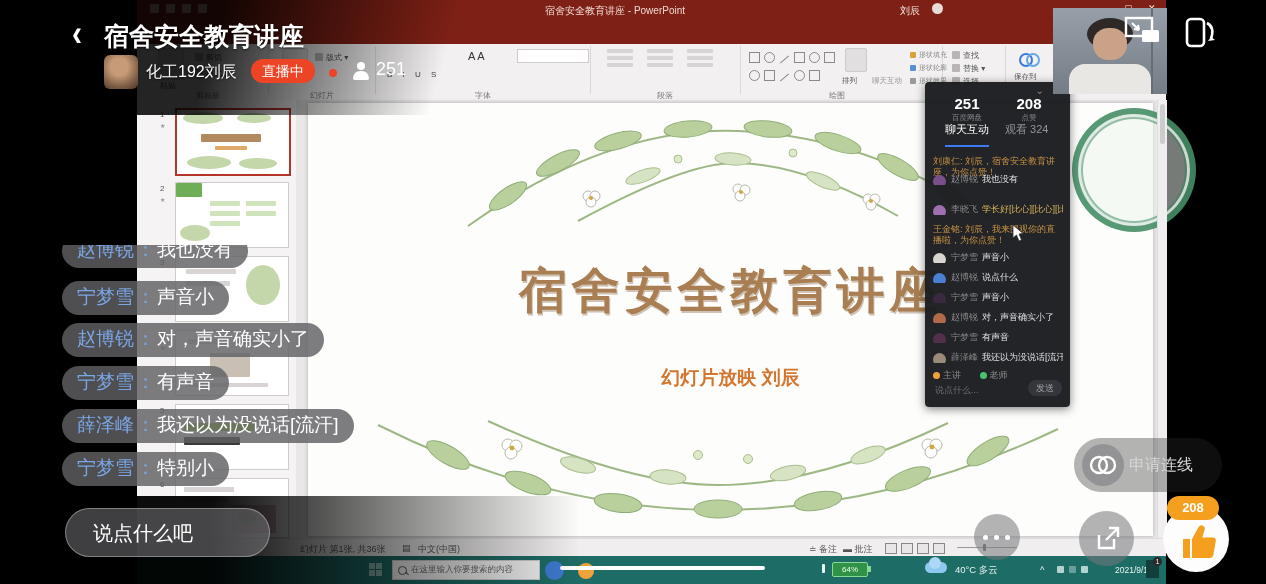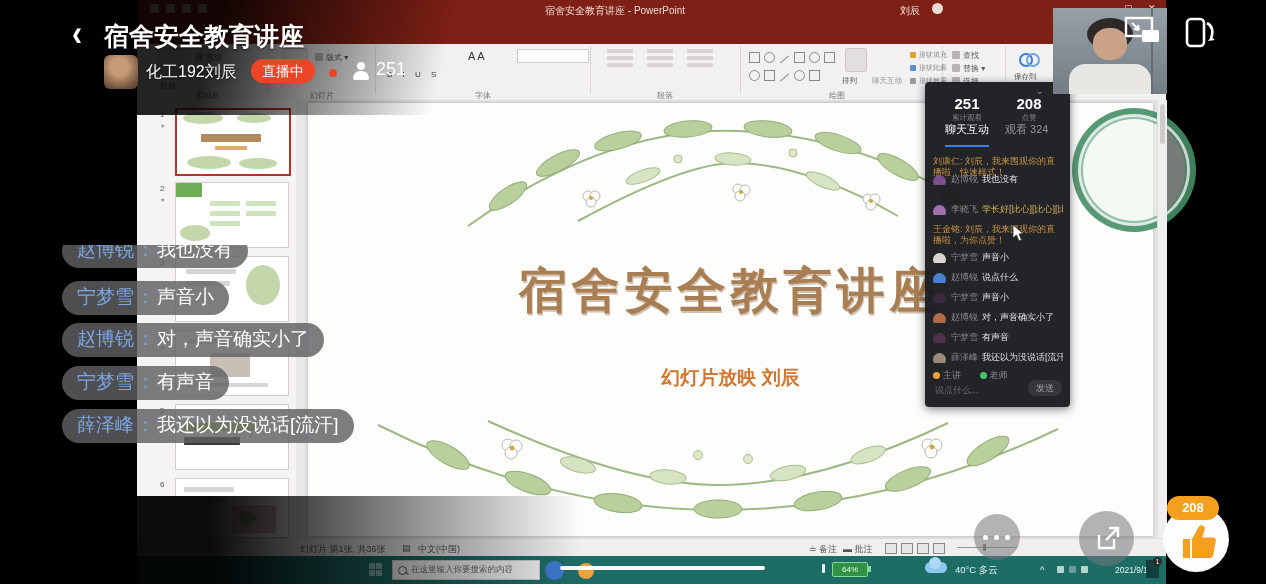--- a/index.html
+++ b/index.html
@@ -416,34 +416,36 @@
   <div class="abs livebadge">直播中</div>
   <div class="abs reddot"></div>
   <div class="abs person"></div>
   <div class="abs vcount">251</div>
 
   <div class="bubble clip" style="top:234px;"><span class="nm">赵博锐</span><span class="sep">：</span><span>我也没有</span></div>
   <div class="bubble" style="top:281px;"><span class="nm">宁梦雪</span><span class="sep">：</span><span>声音小</span></div>
   <div class="bubble" style="top:323px;"><span class="nm">赵博锐</span><span class="sep">：</span><span>对，声音确实小了</span></div>
   <div class="bubble" style="top:366px;"><span class="nm">宁梦雪</span><span class="sep">：</span><span>有声音</span></div>
   <div class="bubble" style="top:409px;"><span class="nm">薛泽峰</span><span class="sep">：</span><span>我还以为没说话[流汗]</span></div>
-
+  <div class="bubble" style="top:452px;"><span class="nm">宁梦雪</span><span class="sep">：</span><span>特别小</span></div>
+
+  <div class="abs saypill">说点什么吧</div>
 
   <div class="abs panel">
     <div class="p-ctl" style="right:26px;">⌄</div>
     <div class="p-ctl" style="right:9px;">✕</div>
     <div class="p-stat-val" style="left:42px;">251</div>
-    <div class="p-stat-lbl" style="left:42px;">累计观看</div>
+    <div class="p-stat-lbl" style="left:42px;">百度网盘</div>
     <div class="p-stat-val" style="left:104px;">208</div>
     <div class="p-stat-lbl" style="left:104px;">点赞</div>
     <div class="p-tab" style="left:20px;color:#fff;">聊天互动</div>
     <div class="p-underline"></div>
     <div class="p-tab" style="left:80px;color:#93939a;">观看 324</div>
 
-    <div class="pmsg notice" style="top:74px;">刘康仁: 刘辰，我来围观你的直播啦，快速样式！</div>
+    <div class="pmsg notice" style="top:74px;">刘康仁: 刘辰，宿舍安全教育讲座，为你点赞！</div>
     <div class="pmsg user" style="top:92px;"><span class="pav" style="background:#7a4f8a;"></span><span class="pn">赵博锐</span><span class="pt">我也没有</span></div>
     <div class="pmsg user" style="top:122px;"><span class="pav" style="background:#a06fb0;"></span><span class="pn">李晓飞</span><span class="pt gold">学长好[比心][比心][比心]</span></div>
     <div class="pmsg notice" style="top:142px;">王金铭: 刘辰，我来围观你的直播啦，为你点赞！</div>
     <div class="pmsg user" style="top:170px;"><span class="pav" style="background:#d8d4cf;"></span><span class="pn">宁梦雪</span><span class="pt">声音小</span></div>
     <div class="pmsg user" style="top:190px;"><span class="pav" style="background:#4a7fd4;"></span><span class="pn">赵博锐</span><span class="pt">说点什么</span></div>
     <div class="pmsg user" style="top:210px;"><span class="pav" style="background:#3a2a40;"></span><span class="pn">宁梦雪</span><span class="pt">声音小</span></div>
     <div class="pmsg user" style="top:230px;"><span class="pav" style="background:#b06a4a;"></span><span class="pn">赵博锐</span><span class="pt">对，声音确实小了</span></div>
     <div class="pmsg user" style="top:250px;"><span class="pav" style="background:#52304a;"></span><span class="pn">宁梦雪</span><span class="pt">有声音</span></div>
     <div class="pmsg user" style="top:270px;"><span class="pav" style="background:#9a8a7a;"></span><span class="pn">薛泽峰</span><span class="pt">我还以为没说话[流汗]</span></div>
 
@@ -466,20 +468,29 @@
     <rect x="2" y="2" width="26" height="18" fill="none" stroke="#fff" stroke-width="2.4"></rect>
     <path d="M8,7 l7,7 M15,14 l-5,-1 M15,14 l-1,-5" stroke="#fff" stroke-width="2" fill="none"></path>
     <rect x="18" y="14" width="17" height="12" rx="1.5" fill="#fff"></rect>
   </svg>
   <svg class="abs" style="left:1183px;top:15px;" width="34" height="36">
     <rect x="4" y="4" width="17" height="27" rx="4" fill="none" stroke="#fff" stroke-width="2.6"></rect>
     <path d="M24,8 q8,4 4,16" fill="none" stroke="#fff" stroke-width="2.6"></path>
     <path d="M25,26 l3,-4 l4,3 z" fill="#fff"></path>
   </svg>
 
+  <div class="abs connect">
+    <div class="roundbtn" style="left:8px;top:6px;width:42px;height:42px;background:rgba(130,130,134,.65);">
+      <svg width="42" height="42">
+          <circle cx="17" cy="21" r="8" fill="none" stroke="#fff" stroke-width="2.4"></circle>
+          <circle cx="25" cy="21" r="8" fill="none" stroke="#fff" stroke-width="2.4"></circle>
+        </svg>
+    </div>
+    <div class="connect-label">申请连线</div>
+  </div>
 
   <div class="abs roundbtn dots" style="left:974px;top:514px;width:46px;height:46px;">
     <span style="left:9px;"></span>
       <span style="left:20px;"></span>
       <span style="left:31px;"></span>
   </div>
   <div class="abs roundbtn" style="left:1079px;top:511px;width:55px;height:55px;">
     <svg width="55" height="55">
       <path d="M20,24 v13 h15 v-9" fill="none" stroke="#fff" stroke-width="2.4"></path>
       <path d="M27,29 L38,18 M30,17 h9 v9" fill="none" stroke="#fff" stroke-width="2.4"></path>

